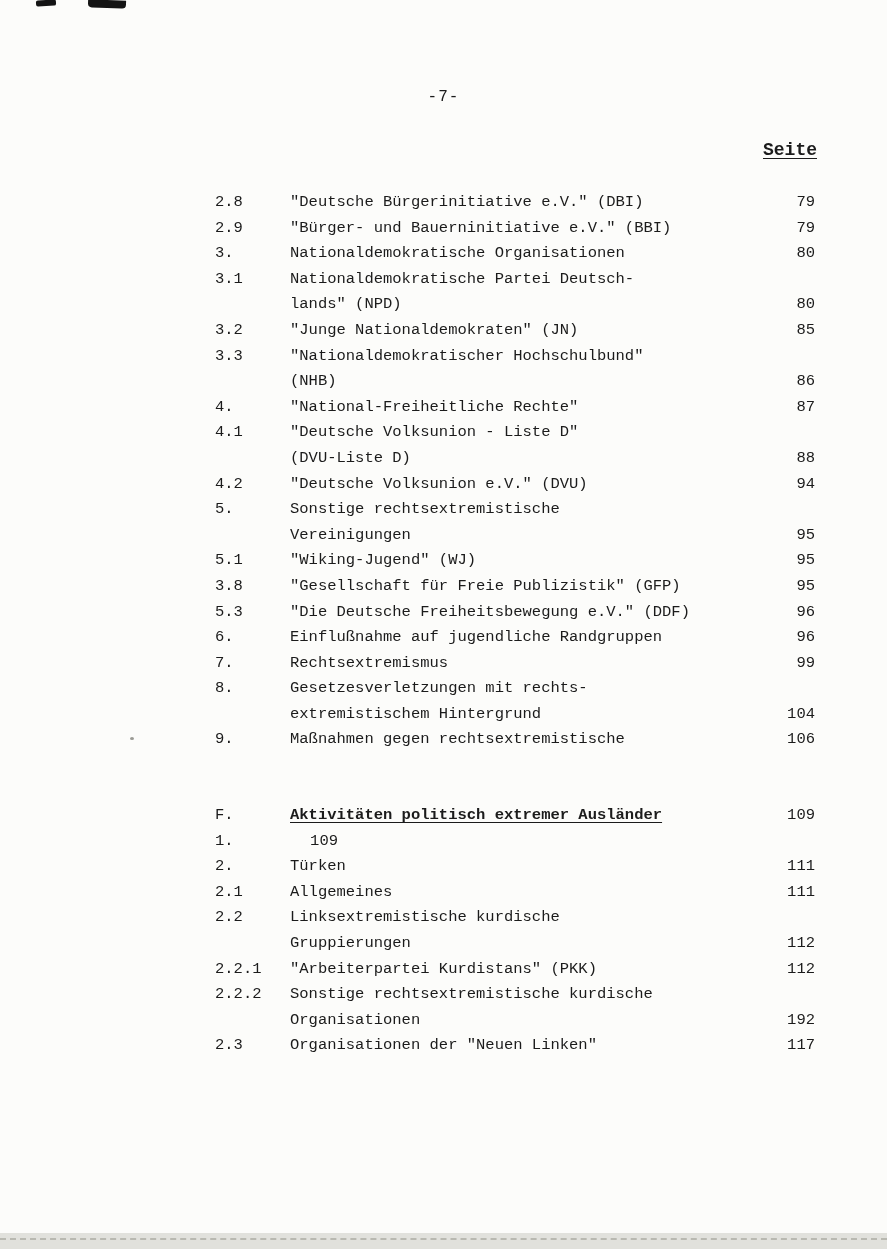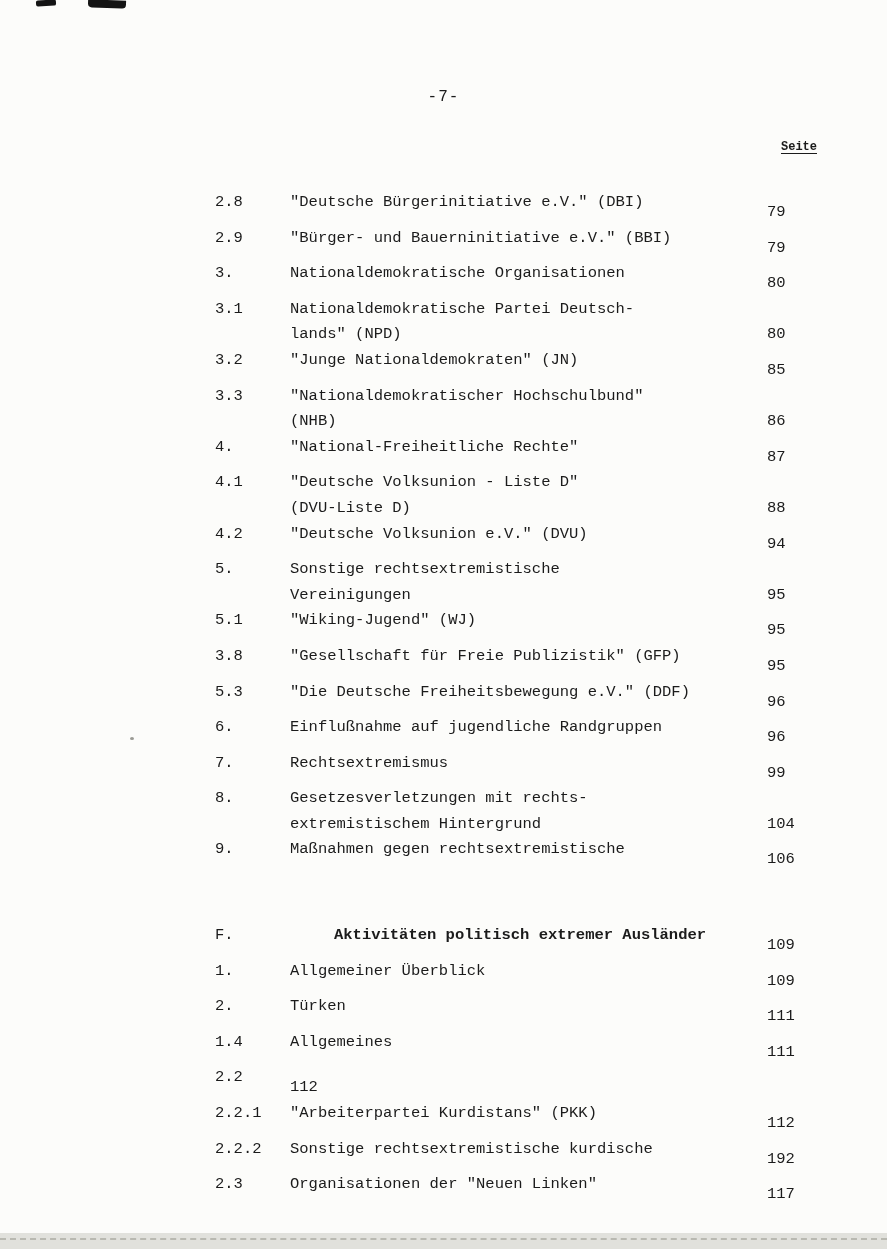--- a/index.html
+++ b/index.html
@@ -39,21 +39,21 @@
     left: 0;
     width: 100%;
     text-align: center;
     font-size: 16px;
     letter-spacing: 1px;
   }
   .seite-header {
     position: absolute;
     top: 140px;
     right: 70px;
-    font-size: 12px;
+    font-size: 18px;
     font-weight: bold;
     text-decoration: underline;
     text-underline-offset: 3px;
   }
   .toc {
     position: absolute;
     top: 190px;
     left: 215px;
     right: 72px;
     font-size: 15.5px;
@@ -68,29 +68,29 @@
   .toc-num {
     flex: 0 0 75px;
     align-self: flex-start;
     white-space: nowrap;
   }
   .toc-title {
     flex: 1 1 auto;
     min-width: 0;
   }
   .toc-title.underline .toc-line {
+    text-decoration: underline;
     text-underline-offset: 3px;
     font-weight: bold;
-    margin-left: 44px;
   }
   .toc-page {
     flex: 0 0 48px;
+    text-align: right;
     align-self: flex-end;
     white-space: nowrap;
-    margin-top: 10px;
   }
   .bottom-scan-bar {
     position: absolute;
     left: 0;
     bottom: 0;
     width: 100%;
     height: 16px;
     background: #e1e1dc;
   }
   .bottom-scan-line {
@@ -244,54 +244,56 @@
       <div class="toc-section">
         <div class="toc-row">
           <div class="toc-num">F.</div>
           <div class="toc-title underline">
             <div class="toc-line">Aktivitäten politisch extremer Ausländer</div>
           </div>
           <div class="toc-page">109</div>
         </div>
         <div class="toc-row">
           <div class="toc-num">1.</div>
-          <div class="toc-title">
-            <div class="toc-line">Allgemeiner Überblick</div>
-          </div>
           <div class="toc-page">109</div>
         </div>
         <div class="toc-row">
           <div class="toc-num">2.</div>
           <div class="toc-title">
             <div class="toc-line">Türken</div>
           </div>
           <div class="toc-page">111</div>
         </div>
         <div class="toc-row">
-          <div class="toc-num">1.4</div>
+          <div class="toc-num">2.1</div>
           <div class="toc-title">
             <div class="toc-line">Allgemeines</div>
           </div>
           <div class="toc-page">111</div>
         </div>
         <div class="toc-row">
           <div class="toc-num">2.2</div>
+          <div class="toc-title">
+            <div class="toc-line">Linksextremistische kurdische</div>
+            <div class="toc-line">Gruppierungen</div>
+          </div>
           <div class="toc-page">112</div>
         </div>
         <div class="toc-row">
           <div class="toc-num">2.2.1</div>
           <div class="toc-title">
             <div class="toc-line">"Arbeiterpartei Kurdistans" (PKK)</div>
           </div>
           <div class="toc-page">112</div>
         </div>
         <div class="toc-row">
           <div class="toc-num">2.2.2</div>
           <div class="toc-title">
             <div class="toc-line">Sonstige rechtsextremistische kurdische</div>
+            <div class="toc-line">Organisationen</div>
           </div>
           <div class="toc-page">192</div>
         </div>
         <div class="toc-row">
           <div class="toc-num">2.3</div>
           <div class="toc-title">
             <div class="toc-line">Organisationen der "Neuen Linken"</div>
           </div>
           <div class="toc-page">117</div>
         </div>

